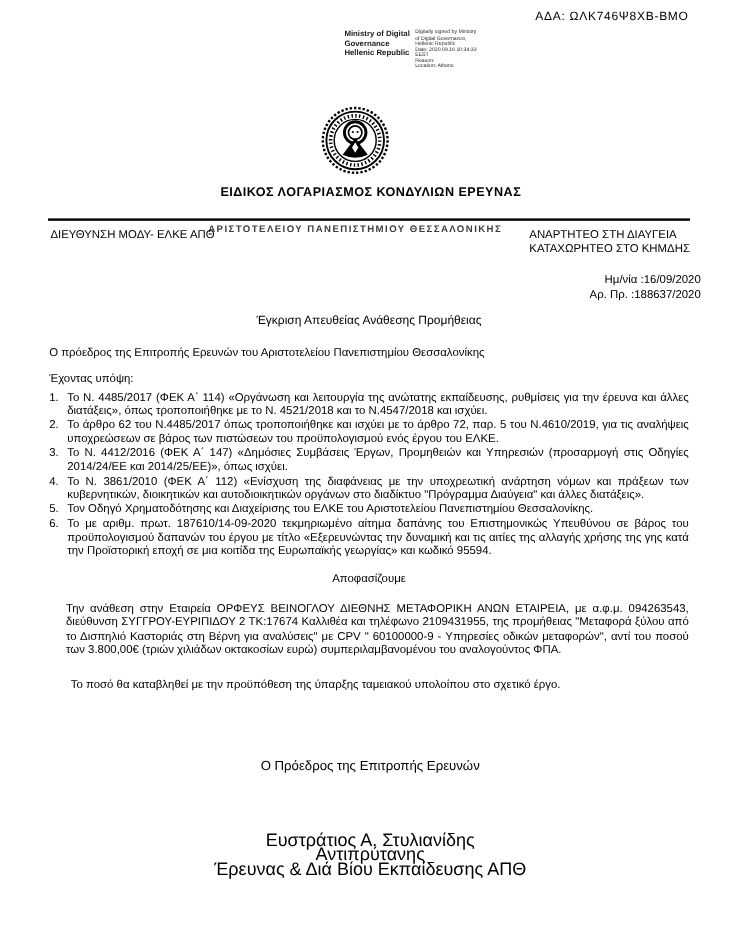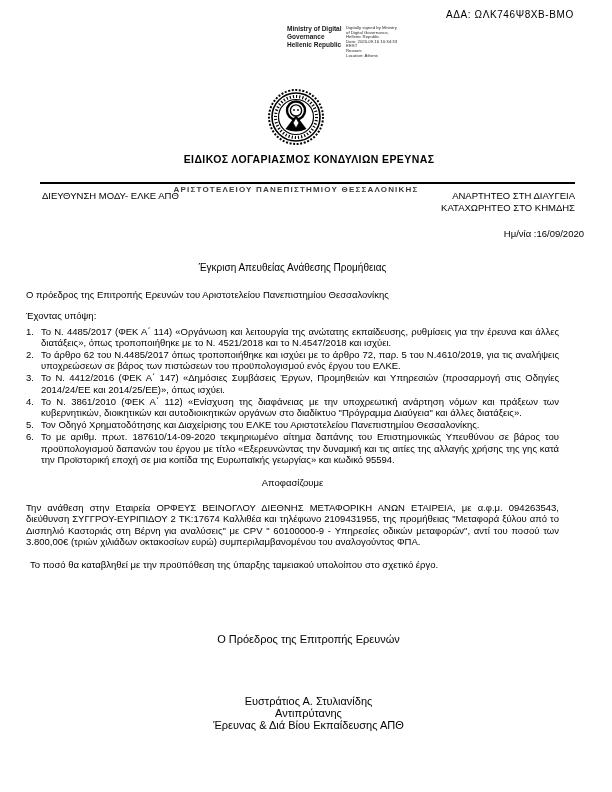--- a/index.html
+++ b/index.html
@@ -43,48 +43,48 @@
   .rule{
     position:absolute;top:182px;left:40px;width:535px;height:0;
     border-top:2.5px solid #000;
   }
   
   .meta-row{
     position:absolute;top:190px;left:42px;width:533px;
     display:flex;justify-content:space-between;
     font-size:9.5px;line-height:12px;gap:25px;
   }
-  .meta-right{text-align:right;}
+  .meta-right{text-align:left;}
   .date-block{
     position:absolute;top:228px;left:51px;width:533px;
     text-align:right;font-size:9.5px;line-height:12px;
   }
   
   .body{
-    position:absolute;top:262px;left:26px;width:533px;
+    position:absolute;top:262px;left:41px;width:533px;
     font-size:9.5px;line-height:11.2px;
   }
   .doc-title{text-align:center;margin:0 0 16px 0;font-size:10px;}
   .intro{margin:0 0 10px 0;}
   .having{margin:0 0 4px 0;}
   .list{margin:0;}
   .list-item{display:flex;margin:0 0 1px 0;}
   .list-num{flex:0 0 15px;}
   .list-text{flex:1;text-align:justify;}
   .decide{text-align:center;margin:12px 0 14px 0;}
-  .para{text-align:justify;margin:0 0 12px 0;}
-  .cond{margin:4px;}
+  .para{text-align:justify;margin:0 0 12px 14px;}
+  .cond{margin:18px;}
   
   .sig-role{
     position:absolute;top:633px;left:42px;width:533px;
     text-align:center;font-size:11px;
   }
   .sig-block{
     position:absolute;top:695px;left:42px;width:533px;
-    text-align:center;font-size:11px;line-height:12px;
+    text-align:center;font-size:15px;line-height:12px;
   }
 </style>
 </head>
 <body>
 
 <div class="page">
 
   <div class="ada">ΑΔΑ: ΩΛΚ746Ψ8ΧΒ-ΒΜΟ</div>
 
   <div class="ministry">
@@ -128,20 +128,21 @@
   <div class="meta-row">
     <div>ΔΙΕΥΘΥΝΣΗ ΜΟΔΥ- ΕΛΚΕ ΑΠΘ</div>
     <div class="meta-right">
       <div>ΑΝΑΡΤΗΤΕΟ ΣΤΗ ΔΙΑΥΓΕΙΑ</div>
       <div>ΚΑΤΑΧΩΡΗΤΕΟ ΣΤΟ ΚΗΜΔΗΣ</div>
     </div>
   </div>
 
   <div class="date-block">
     <div>Ημ/νία :16/09/2020</div>
+    <div>Αρ. Πρ. :188637/2020</div>
   </div>
 
   <div class="body">
     <div class="doc-title">Έγκριση Απευθείας Ανάθεσης Προμήθειας</div>
     <p class="intro">Ο πρόεδρος της Επιτροπής Ερευνών του Αριστοτελείου Πανεπιστημίου Θεσσαλονίκης</p>
     <p class="having">Έχοντας υπόψη:</p>
 
     <div class="list">
       <div class="list-item">
         <span class="list-num">1.</span>

